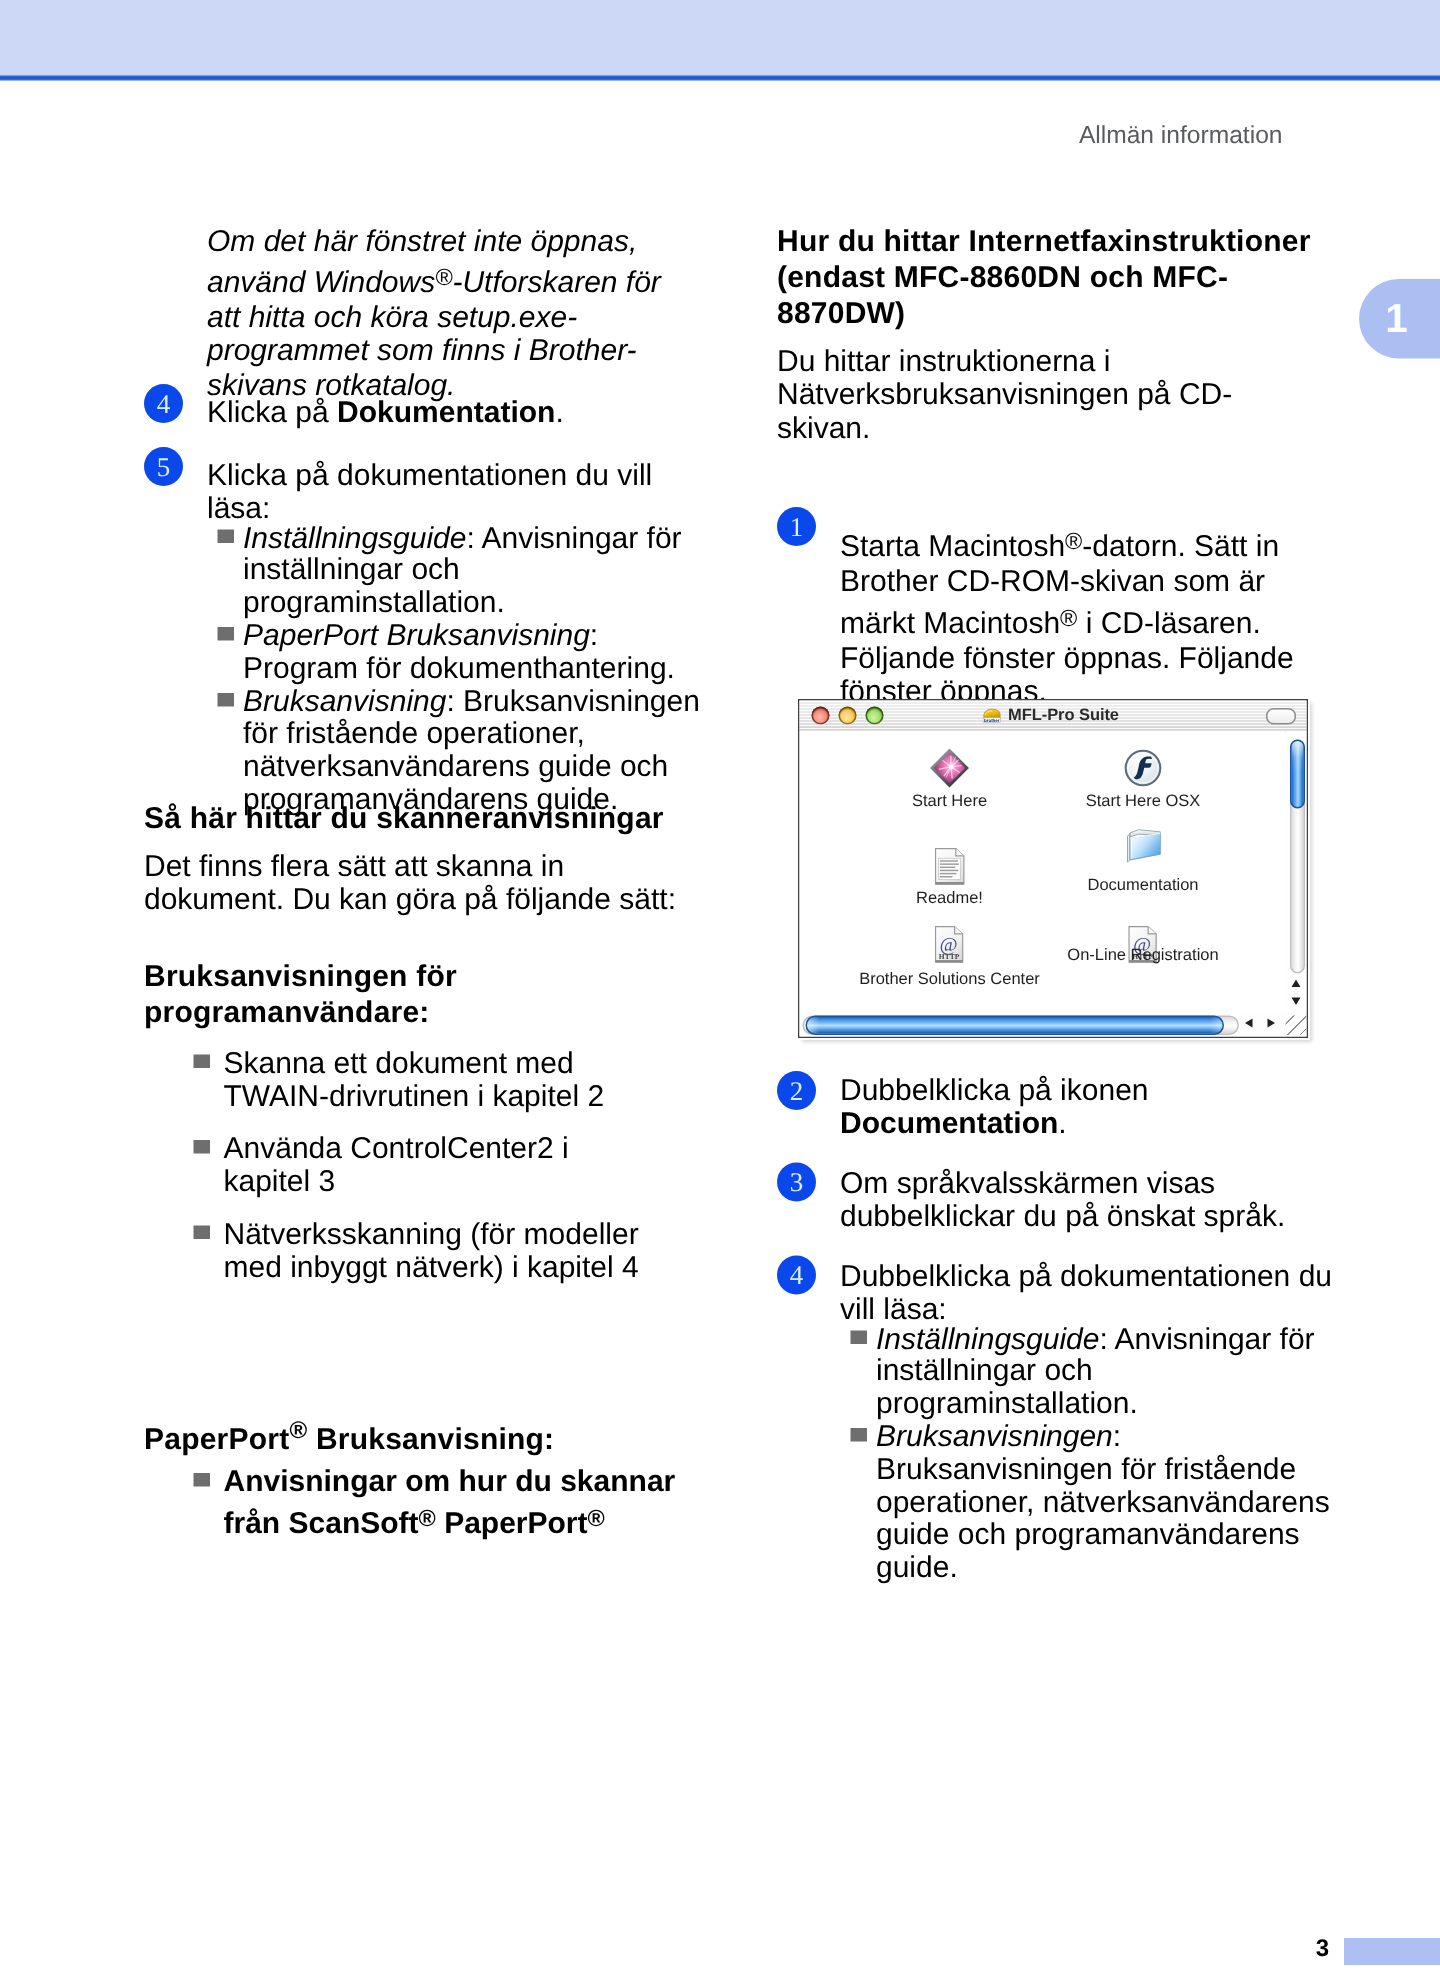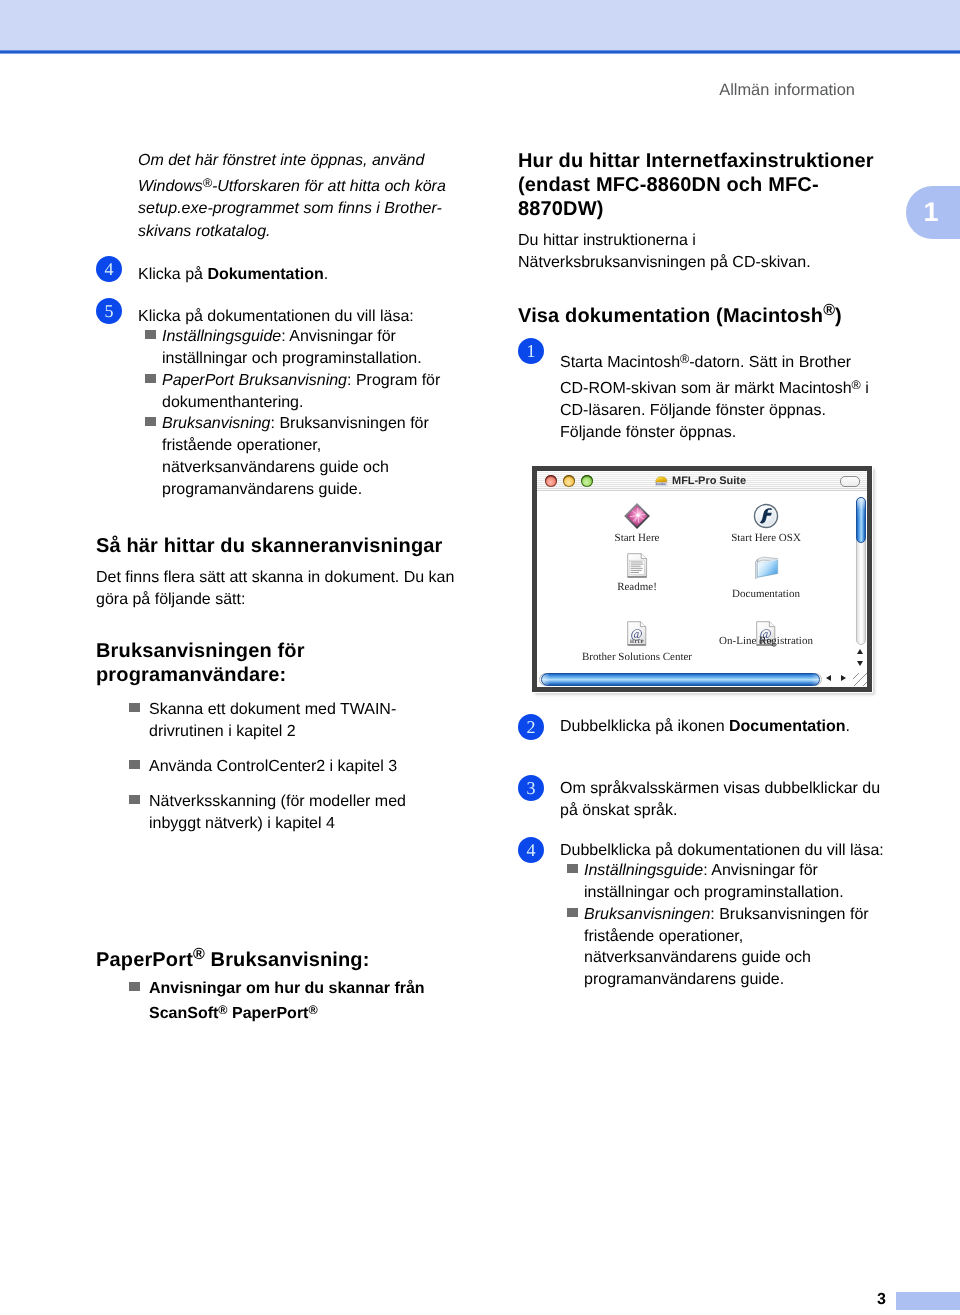--- a/index.html
+++ b/index.html
@@ -18,40 +18,40 @@
   .chaptab{position:absolute;left:906px;top:186px;width:54px;height:53px;
            background:#abbff2;border-radius:26.5px 0 0 26.5px;}
   .chaptab span{position:absolute;left:0;top:0;width:50px;height:53px;
                 display:flex;align-items:center;justify-content:center;
                 color:#fff;font-weight:bold;font-size:27px;line-height:27px;}
   .footnum{position:absolute;left:800px;top:1292px;width:86px;text-align:right;
            font-size:16px;line-height:16px;font-weight:bold;color:#000;}
   .footbar{position:absolute;left:896px;top:1292px;width:64px;height:18px;background:#adc0f2;}
 
   
-  .tb{position:absolute;font-size:16px;line-height:22.3px;}
+  .tb{position:absolute;font-size:20px;line-height:22.3px;}
   .h2{position:absolute;font-size:20px;font-weight:bold;line-height:24px;letter-spacing:0.15px;}
   sup.reg{font-size:.78em;vertical-align:.30em;line-height:1.85;}
   .h2 sup.reg{font-size:.80em;vertical-align:.45em;line-height:0;}
 
   .stepnum{position:absolute;width:26px;height:26px;border-radius:50%;
            background:#0b48ec;color:#d9efff;font-size:18px;line-height:26px;text-align:center;
            font-family:"Liberation Serif",serif;font-weight:400;}
   .blist{list-style:none;margin:0;padding:0;}
   .tb > .blist{margin-top:-2px;}
   .blist li{position:relative;padding-left:24px;line-height:21.8px;}
   .blist li::before{content:"";position:absolute;left:7px;top:4px;width:11px;height:9px;background:#6e6e6e;}
   .gap li+li{margin-top:13.5px;}
   .wide li{padding-left:28px;}
   .wide li::before{left:8px;}
 
   
   .macwin{position:absolute;left:532px;top:466px;width:342px;height:228px;}
   .mw-frame{position:absolute;left:0;top:0;width:340px;height:226px;
-            border:5px solid #404040;background:#fff;box-sizing:border-box;}
+            border:1px solid #404040;background:#fff;box-sizing:border-box;}
   .mw-shadow{position:absolute;left:1px;top:1px;width:340px;height:226px;
              box-shadow:1.5px 1.5px 2.5px rgba(0,0,0,.16);}
 
   .mw-title{position:absolute;left:0;top:0;right:0;height:20px;
             background:linear-gradient(to bottom,#fcfcfc 0%,#f4f4f4 42%,#e9e9e9 80%,#d6d6d6 100%);
             border-bottom:1px solid #9a9a9a;overflow:hidden;}
   .mw-stripes{position:absolute;left:0;top:0;right:0;bottom:0;
     background:repeating-linear-gradient(to bottom,rgba(255,255,255,.85) 0px,rgba(255,255,255,.85) 1px,
                rgba(176,176,176,.17) 1px,rgba(176,176,176,.17) 2px);}
   .mw-title .light{position:absolute;top:4px;width:12px;height:12px;border-radius:50%;}
@@ -65,21 +65,21 @@
                 display:flex;align-items:center;justify-content:center;gap:2px;
                 font-size:11px;font-weight:bold;color:#2b2b2b;letter-spacing:-0.05px;}
   .brothericon{width:14px;height:12.2px;display:block;margin-right:2px;}
   .mw-pill{position:absolute;right:7px;top:5px;width:18px;height:9px;border-radius:5px;
            border:1px solid #8d8d8d;background:linear-gradient(to bottom,#fefefe,#ececec);}
 
   .mw-body{position:absolute;left:0;top:20px;right:14px;bottom:16px;background:#fff;}
   .ic{position:absolute;width:160px;margin-left:-80px;text-align:center;}
   .icg{display:block;margin:0 auto;}
   .icl{position:absolute;left:0;width:160px;font-size:11px;line-height:11px;color:#1f1f1f;
-       white-space:nowrap;font-family:Liberation Serif, serif;}
+       white-space:nowrap;font-family:Liberation Sans, sans-serif;}
 
   
   .vsb{position:absolute;right:0;top:20px;width:14px;bottom:16px;background:#fefefe;}
   .vsb-track{position:absolute;left:3px;top:6px;width:10px;bottom:26px;border-radius:5px;
        background:linear-gradient(to right,#dcdcdc 0%,#f2f2f2 28%,#ffffff 55%,#eaeaea 80%,#d4d4d4 100%);
        border:1px solid #c0c0c0;box-sizing:border-box;}
   .vsb-thumb{position:absolute;left:3px;top:6px;width:10px;height:46px;border-radius:5px;
        background:
          linear-gradient(to bottom,rgba(255,255,255,.75) 0%,rgba(255,255,255,.12) 26%,rgba(255,255,255,0) 48%),
          linear-gradient(to right,#1a5fbe 0%,#3e8ade 16%,#79bcf1 40%,#a8d8fb 54%,#4d97e2 80%,#1a55ab 100%);
@@ -155,21 +155,20 @@
 
   <div class="h2" style="left:96px;top:948px;width:360px;"><span>PaperPort</span><sup class="reg">®</sup><span> Bruksanvisning:</span></div>
 
   <ul class="blist wide tb" style="left:121px;top:977.5px;width:347px;font-weight:bold;">
     <li><span>Anvisningar om hur du skannar från ScanSoft</span><sup class="reg">®</sup><span> PaperPort</span><sup class="reg">®</sup></li>
   </ul>
 
   <div class="h2" style="left:518px;top:149px;width:362px;">Hur du hittar Internetfaxinstruktioner (endast MFC-8860DN och MFC-8870DW)</div>
   <div class="tb" style="left:518px;top:230px;width:352px;">Du hittar instruktionerna i Nätverksbruksanvisningen på CD-skivan.</div>
 
-  <div class="h2" style="left:518px;top:304px;width:362px;"><span>Visa dokumentation (Macintosh</span><sup class="reg">®</sup><span>)</span></div>
 
   <div class="stepnum" style="left:518px;top:338px;">1</div>
   <div class="tb" style="left:560px;top:348px;width:318px;"><span>Starta Macintosh</span><sup class="reg">®</sup><span>-datorn. Sätt in Brother CD-ROM-skivan som är märkt Macintosh</span><sup class="reg">®</sup><span> i CD-läsaren. Följande fönster öppnas. Följande fönster öppnas.</span></div>
 
   <div class="macwin">
     <div class="mw-shadow"></div>
     <div class="mw-frame">
 
       <div class="mw-title">
         <div class="mw-stripes"></div>
@@ -247,21 +246,21 @@
             <circle cx="16" cy="16" r="12.2" fill="none" stroke="#ffffff" stroke-width=".9" opacity=".8"></circle>
             <path d="M22.6 6.6 C17.2 5.9 14.0 8.1 13.0 12.4 L11.6 18.6
                      C11.0 21.2 10.2 22.6 8.4 23.9 C10.0 25.6 12.6 25.6 14.2 23.8
                      C15.4 22.4 16.0 20.4 16.5 18.1 L17.0 15.8 L20.7 15.8
                      C21.8 15.8 22.4 15.2 22.6 14.2 L23.1 12.0 L17.8 12.0 L18.2 10.2
                      C18.5 8.8 19.3 8.3 20.8 8.4 L23.4 8.6 Z" fill="#13304f"></path>
           </svg>
           <div class="icl" style="top:30px;">Start Here OSX</div>
         </div>
 
-        <div class="ic" style="left:100px;top:62px;">
+        <div class="ic" style="left:100px;top:78px;">
           <svg class="icg" style="width:21px;height:26px;" viewBox="0 0 21 26">
             <defs>
                 <linearGradient id="rd1" x1="0" y1="0" x2=".8" y2="1">
               <stop offset="0" stop-color="#ffffff"></stop>
                   <stop offset=".6" stop-color="#f3f3f3"></stop>
               <stop offset="1" stop-color="#dcdcdc"></stop>
                 </linearGradient>
               </defs>
             <path d="M0.7 0.7 H14.2 L19.6 5.6 V24.2 H0.7 Z" fill="url(#rd1)" stroke="#9a9a9a" stroke-width=".8"></path>
             <path d="M14.2 0.7 V5.6 H19.6" fill="#fafafa" stroke="#9a9a9a" stroke-width=".8"></path>

